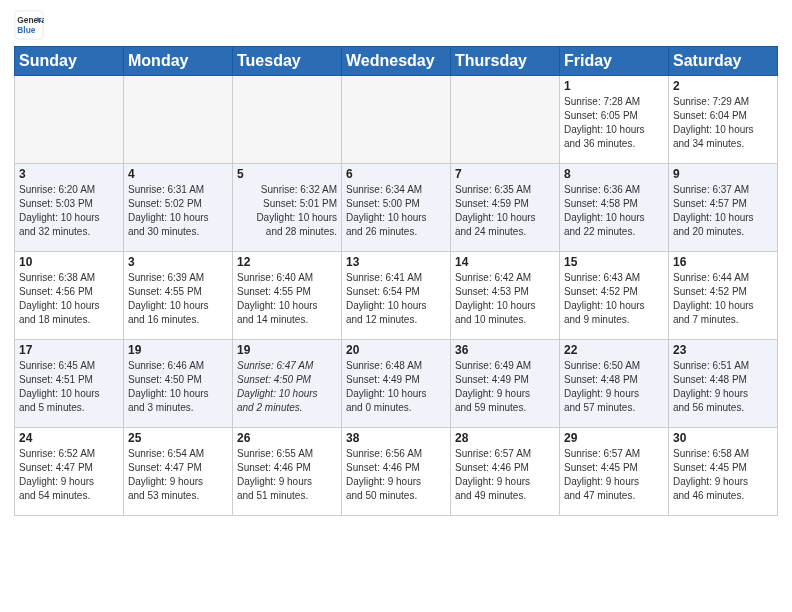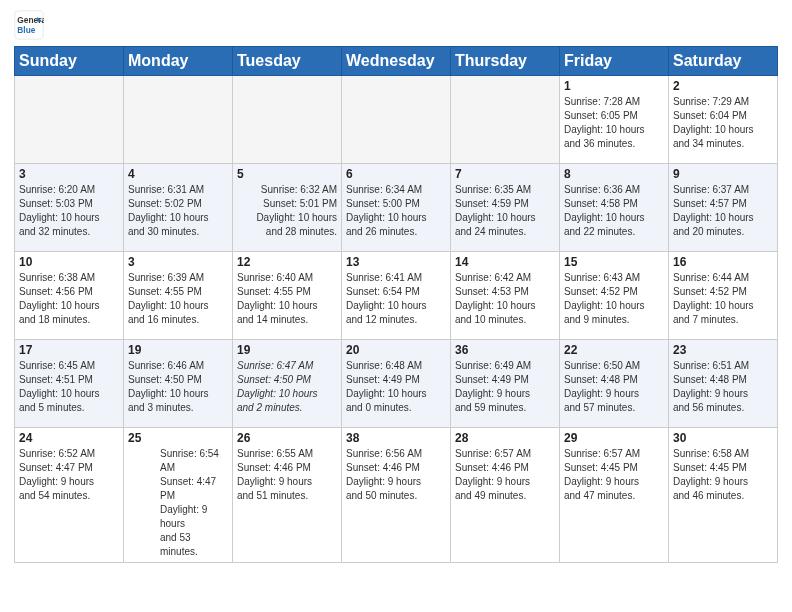--- a/index.html
+++ b/index.html
@@ -292,21 +292,21 @@
         <tr>
           <td>
             <div class="day-num">24</div>
             <div class="day-info" style="white-space: pre-line;">Sunrise: 6:52 AM
 Sunset: 4:47 PM
 Daylight: 9 hours
 and 54 minutes.</div>
           </td>
           <td>
             <div class="day-num">25</div>
-            <div class="day-info" style="white-space: pre-line; margin-left: 32px;">Sunrise: 6:54 AM
+            <div class="day-info" style="white-space: pre-line;">Sunrise: 6:54 AM
 Sunset: 4:47 PM
 Daylight: 9 hours
 and 53 minutes.</div>
           </td>
           <td>
             <div class="day-num">26</div>
             <div class="day-info" style="white-space: pre-line;">Sunrise: 6:55 AM
 Sunset: 4:46 PM
 Daylight: 9 hours
 and 51 minutes.</div>

